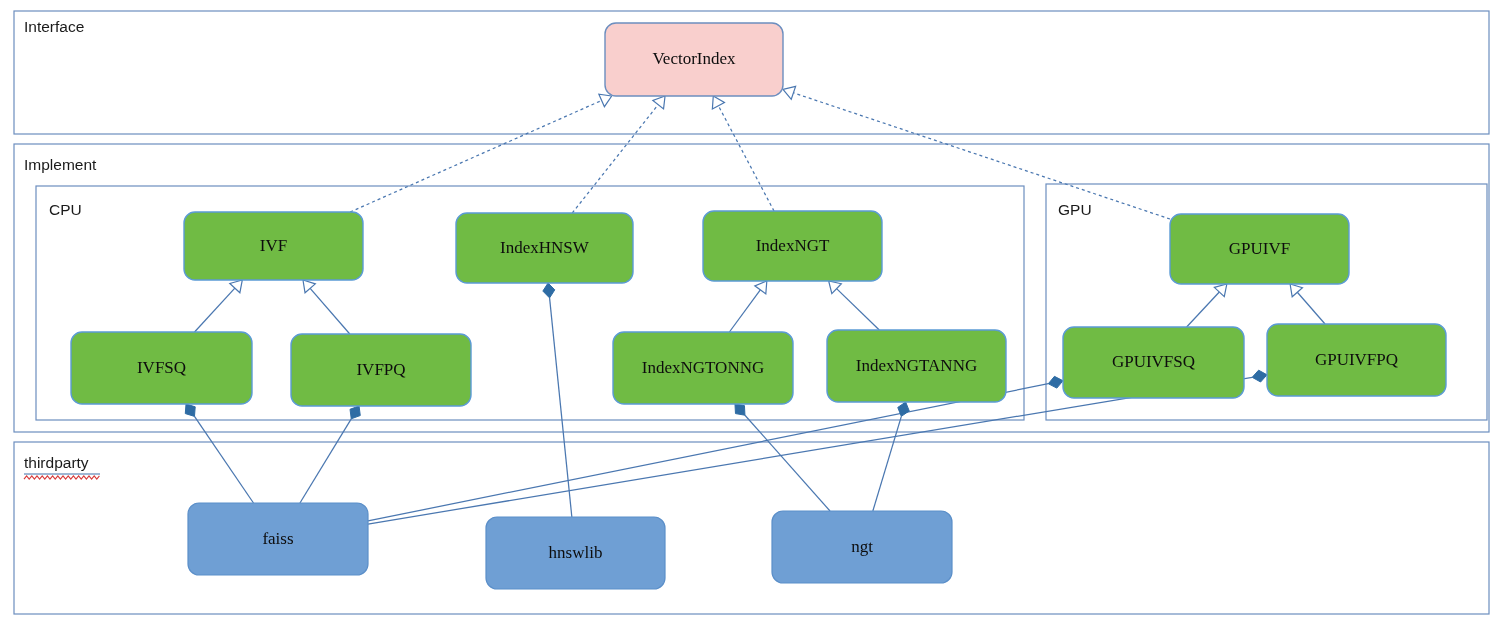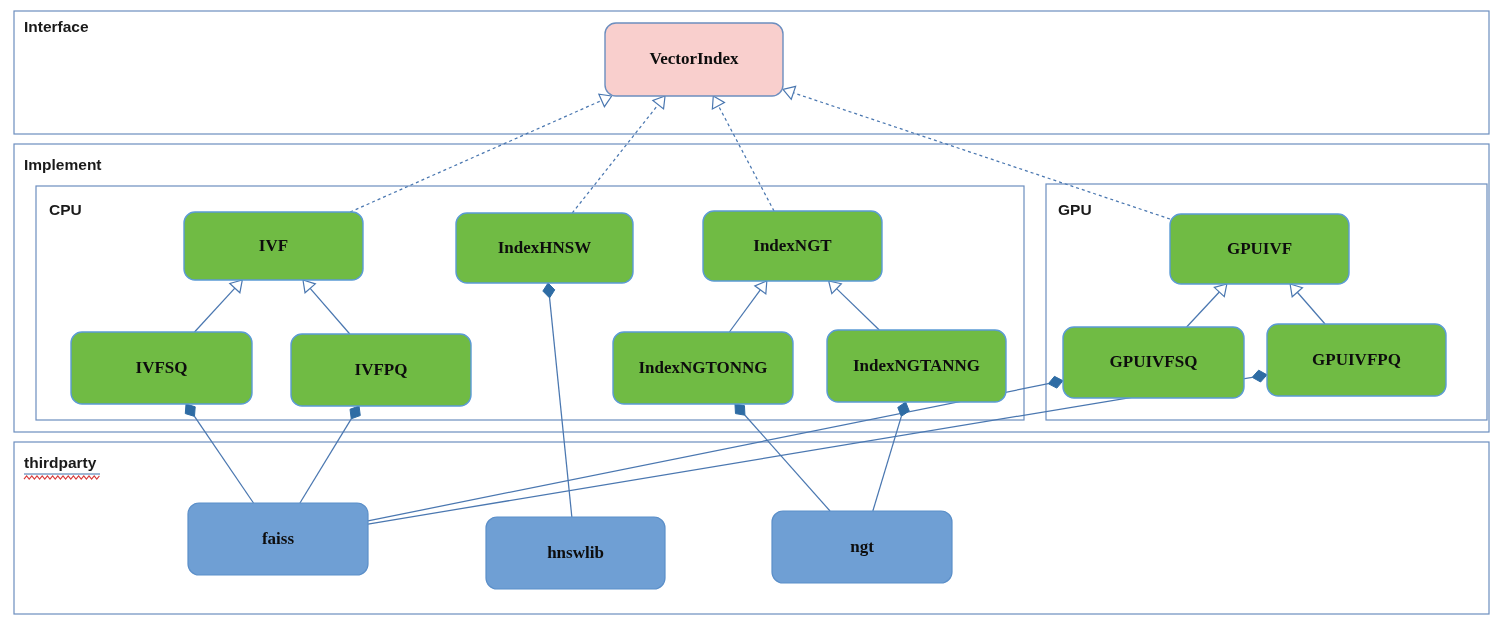--- a/index.html
+++ b/index.html
@@ -10,21 +10,20 @@
   body {
     width: 1503px;
     height: 628px;
     font-family: "Liberation Sans", sans-serif;
     overflow: hidden;
   }
   #diagram-root {
     position: relative;
     width: 1503px;
     height: 628px;
-    font-weight: bold;
   }
   svg#diagram {
     display: block;
     width: 1503px;
     height: 628px;
   }
   .container-rect {
     fill: #ffffff;
     stroke: #6c8ebf;
     stroke-width: 1.2;

